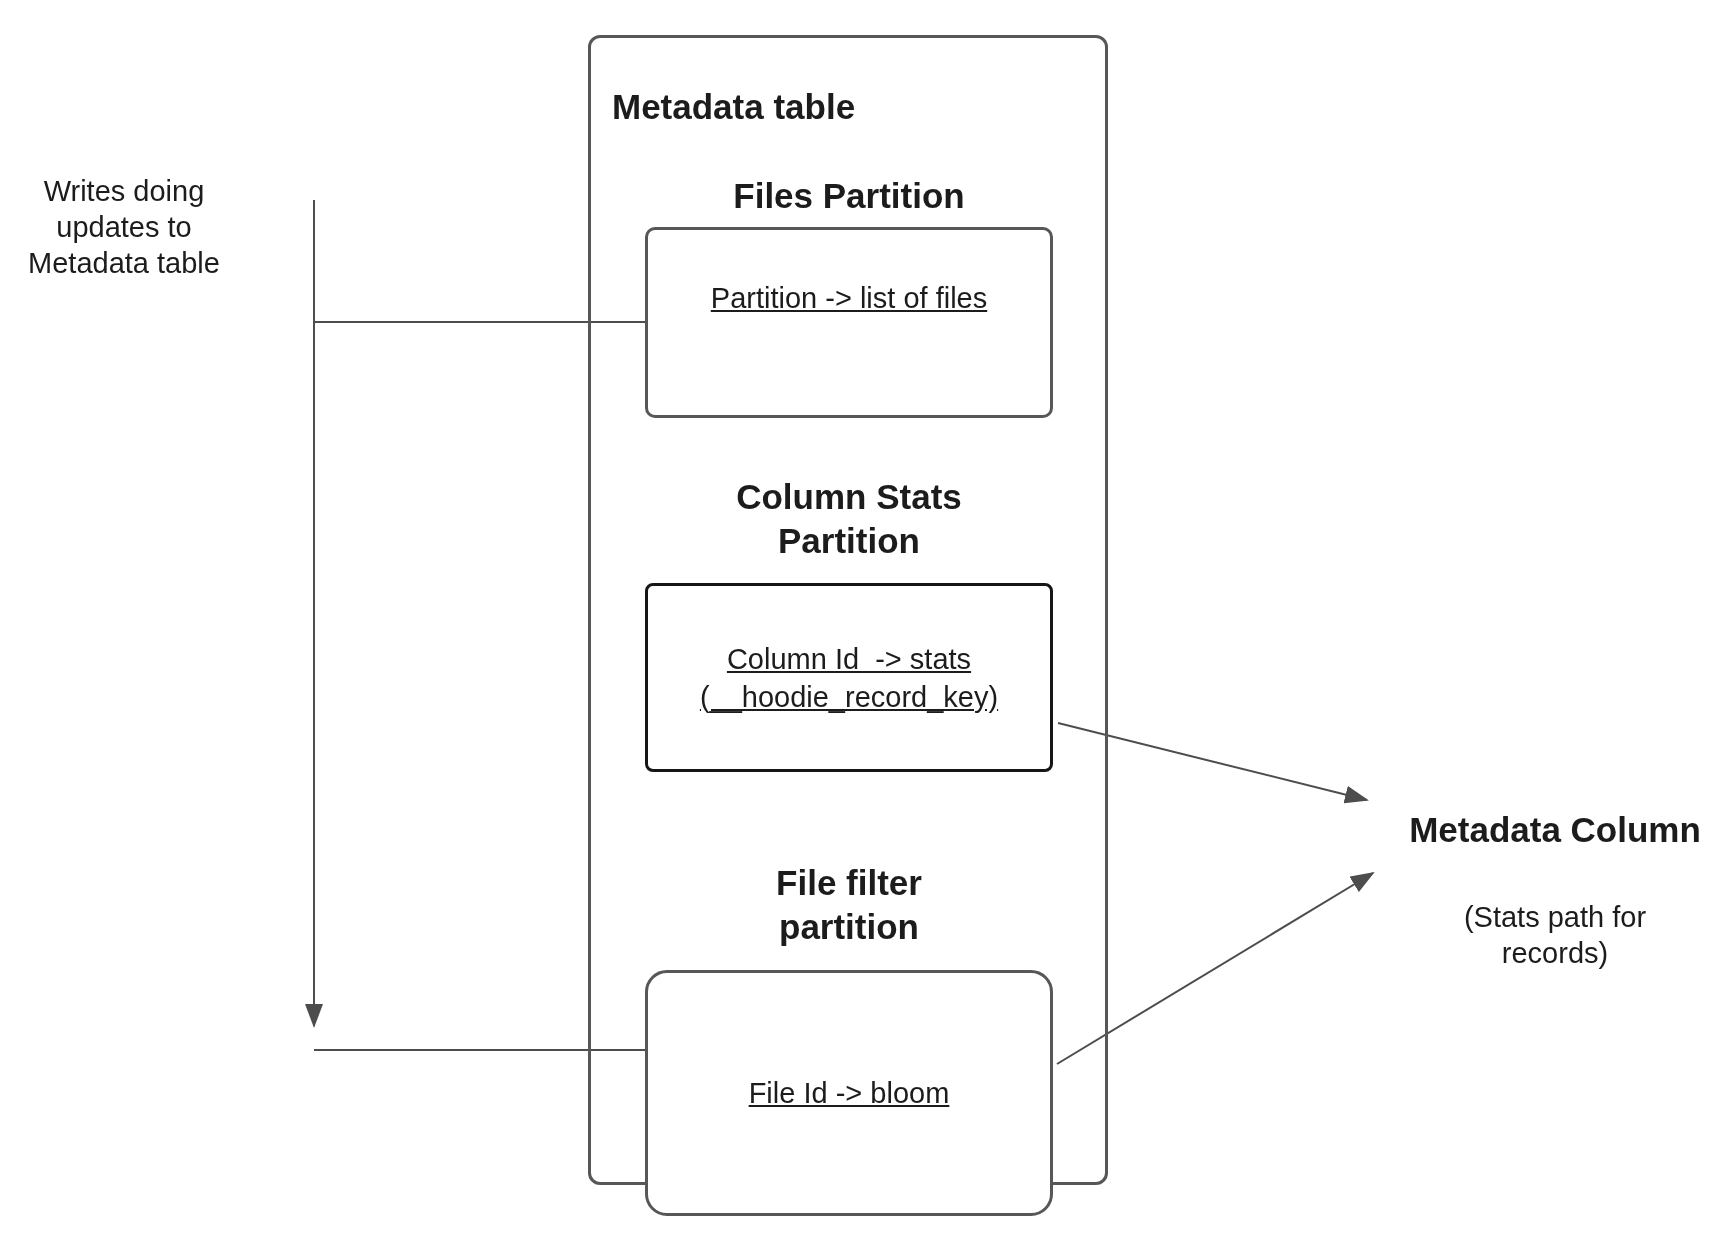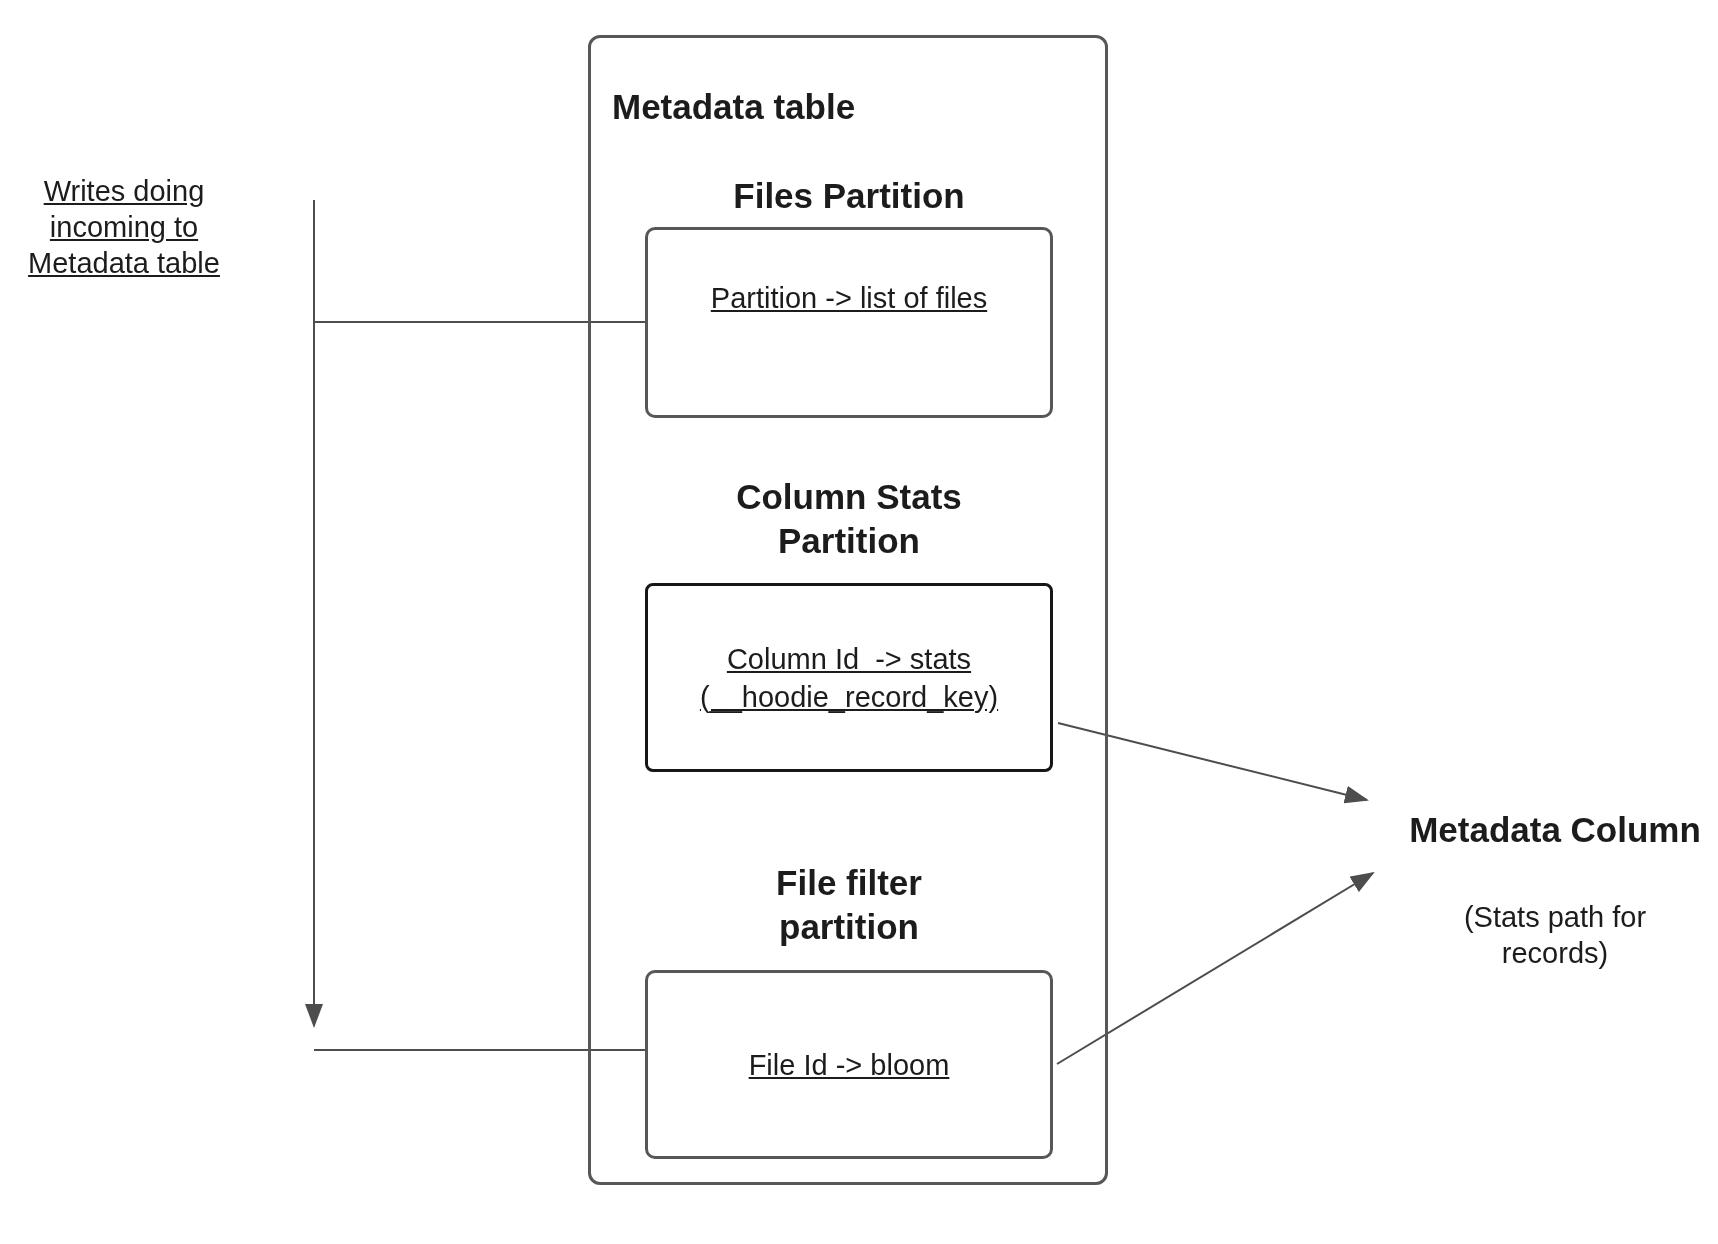--- a/index.html
+++ b/index.html
@@ -30,21 +30,20 @@
   svg.connectors line { stroke: var(--line-color); stroke-width: 2; }
   svg.connectors .arrowhead { fill: var(--line-color); }
 
   .abs { position: absolute; }
 
   
   .writes-label {
     left: 4px; top: 173px; width: 240px;
     font-size: 29px; line-height: 36px;
     text-align: center;
-    text-decoration: underline;
   }
 
   
   .outer-box {
     left: 588px; top: 35px; width: 520px; height: 1150px;
     border: 3px solid var(--box-border);
     border-radius: 12px;
     background: transparent;
   }
 
@@ -69,21 +68,21 @@
     border-radius: 10px;
     background: var(--bg-color);
     display: flex; flex-direction: column;
     align-items: center; justify-content: center;
     font-size: 29px; line-height: 38px;
     text-align: center;
     text-decoration: underline;
   }
   .box-files { top: 227px; height: 191px; padding-bottom: 50px; }
   .box-stats { top: 583px; height: 189px; border-color: var(--stats-border); border-radius: 8px; }
-  .box-bloom { top: 970px; height: 189px; }
+  .box-bloom { top: 970px; height: 246px; border-radius: 22px; }
   .pre { white-space: pre; }
 
   
   .index-title {
     left: 1400px; top: 808px; width: 310px;
     font-size: 35px; font-weight: bold; line-height: 44px;
     text-align: center;
   }
   .index-subtitle {
     left: 1415px; top: 899px; width: 280px;
@@ -109,21 +108,21 @@
 
     <line x1="314" y1="1050" x2="647" y2="1050"></line>
 
     <line x1="1058" y1="723" x2="1367" y2="800" marker-end="url(#arrow)"></line>
 
     <line x1="1057" y1="1064" x2="1373" y2="873" marker-end="url(#arrow)"></line>
   </svg>
 
   <div class="abs writes-label">
     <div>Writes doing</div>
-    <div>incoming to</div>
+    <div>updates to</div>
     <div>Metadata table</div>
   </div>
 
   <div class="abs outer-box"></div>
 
   <div class="abs outer-title">Metadata table</div>
 
   <div class="abs section-heading heading-files">Files Partition</div>
   <div class="abs inner-box box-files">
     <div>Partition -&gt; list of files</div>

